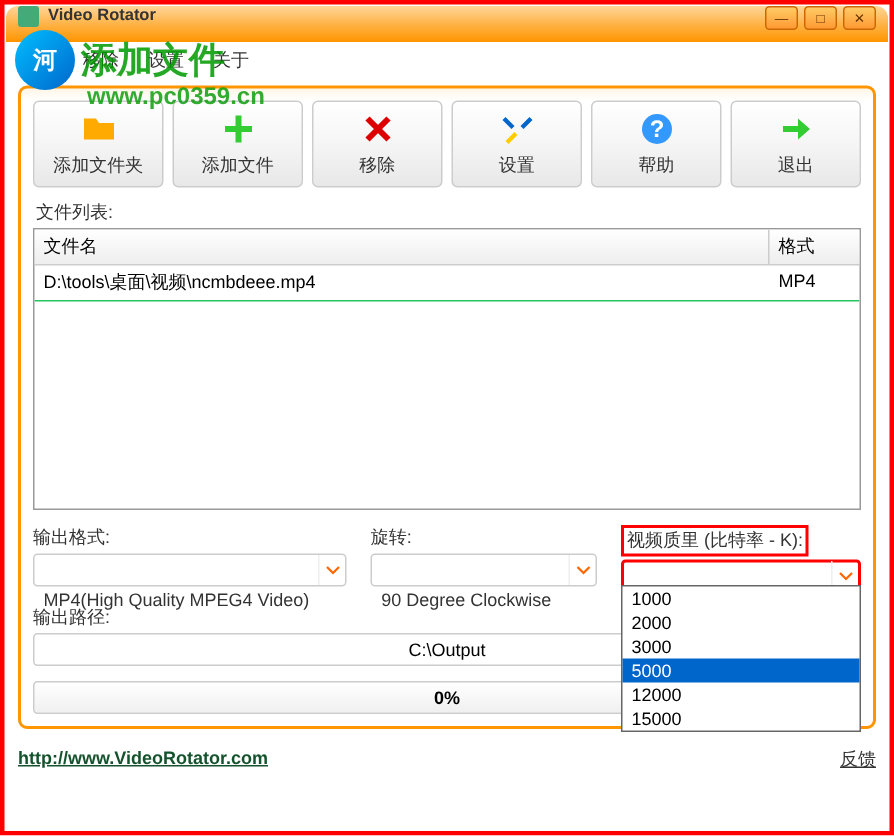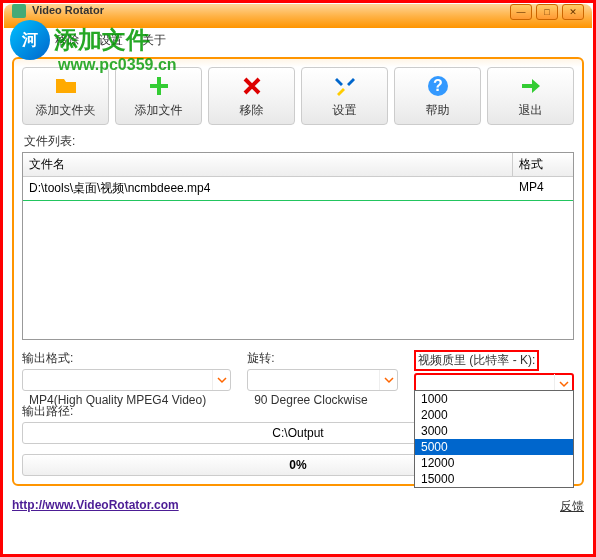--- a/index.html
+++ b/index.html
@@ -44,21 +44,21 @@
     .combo-highlight { border: 2px solid #ff0000; }
     .combo-selected-text { background: #0066cc; color: #fff; padding: 0 4px; }
     .dropdown-list { position: absolute; top: 40px; left: 0; right: 0; background: #fff; border: 1px solid #666; z-index: 60; }
     .dropdown-item { padding: 1px 6px; font-size: 12px; cursor: pointer; }
     .dropdown-item-selected { background: #0066cc; color: #fff; }
     .output-path-row { margin-top: 8px; }
     .output-path-box { border: 1px solid #ccc; border-radius: 3px; padding: 3px 6px; font-size: 12px; background: #fff; text-align: center; }
     .progress-row { margin-top: 10px; }
     .progress-bar { border: 1px solid #ccc; border-radius: 3px; height: 22px; background: linear-gradient(to bottom, #fff, #f0f0f0); display: flex; align-items: center; justify-content: center; font-size: 12px; font-weight: bold; }
     .footer { display: flex; justify-content: space-between; padding: 4px 12px 8px 12px; font-size: 12px; }
-    .footer-link { text-decoration: underline; color: #4c1d95; font-weight: bold; cursor: pointer; }
+    .footer-link { text-decoration: underline; color: #14532d; font-weight: bold; cursor: pointer; }
     .footer-link-r { text-decoration: underline; color: #333; cursor: pointer; }
     .icon-plus { fill: #3c3; }
     .icon-folder { fill: #ffaa00; }
     .icon-x { fill: #d00; }
     .icon-tools { fill: #06c; }
     .icon-help { fill: #39f; }
     .icon-arrow { fill: #3c3; }
   </style>
 </head>
 <body>

